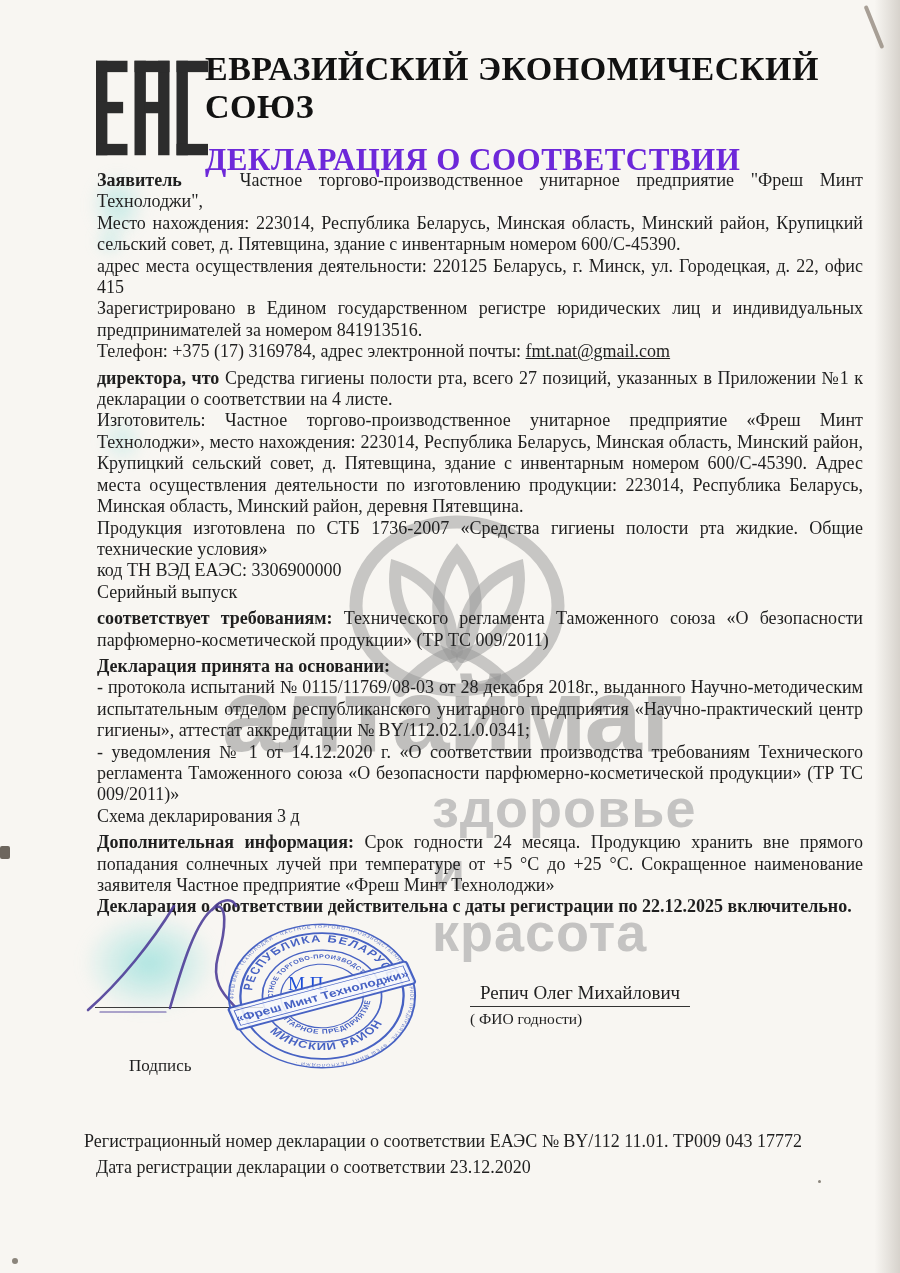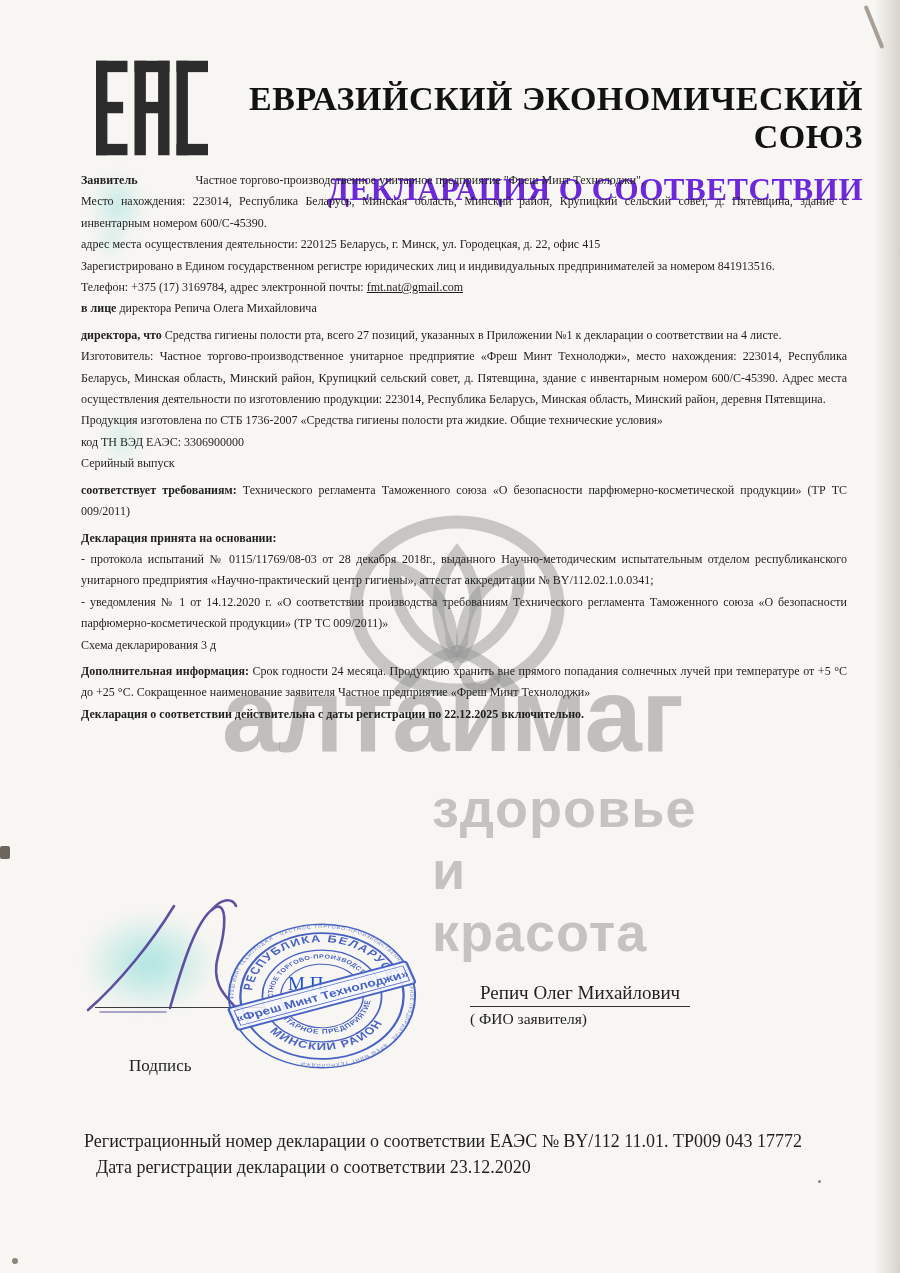--- a/index.html
+++ b/index.html
@@ -18,28 +18,28 @@
   }
   .corner-mark {
     position:absolute; left:872px; top:4px; width:4px; height:46px;
     background:#948a7e; transform:rotate(-22deg); border-radius:2px; opacity:.8; z-index:7;
   }
   .edge-dash { position:absolute; left:0; top:846px; width:10px; height:13px; background:#6d665e; border-radius:2px; z-index:7; }
   .speck { position:absolute; background:#8b857c; border-radius:50%; z-index:7; }
 
   
   .eac-logo { position:absolute; left:96px; top:58px; z-index:3; }
-  .titles { position:absolute; left:205px; top:80px; width:658px; text-align:right; z-index:3; }
+  .titles { position:absolute; left:205px; top:50px; width:658px; text-align:left; z-index:3; }
   .title-union { font-size:34px; font-weight:bold; letter-spacing:.5px; color:#121212; }
   .title-doc   { font-size:31px; font-weight:bold; letter-spacing:.5px; color:#6d28d9; margin-top:16px; }
 
   
   .doc-body {
-    position:absolute; left:81px; top:170px; width:766px; z-index:3;
-    font-size:12px; line-height:21.4px; text-align:justify;
+    position:absolute; left:97px; top:170px; width:766px; z-index:3;
+    font-size:18px; line-height:21.4px; text-align:justify;
   }
   .para { margin:0; }
   .para.gap { margin-top:5px; }
   .b { font-weight:bold; }
   .u { text-decoration:underline; }
   .tab { display:inline-block; width:58px; }
 
   
   .watermark { position:absolute; left:0; top:0; z-index:1; pointer-events:none; }
   .wm-ring { position:absolute; left:348px; top:515px; }
@@ -129,21 +129,20 @@
   <div class="title-union">ЕВРАЗИЙСКИЙ ЭКОНОМИЧЕСКИЙ СОЮЗ</div>
   <div class="title-doc">ДЕКЛАРАЦИЯ О СООТВЕТСТВИИ</div>
 </div>
 
 <div class="doc-body">
     <p class="para"><span class="b">Заявитель</span><span class="tab"></span><span>Частное торгово-производственное унитарное предприятие "Фреш Минт Технолоджи",</span></p>
     <p class="para"><span>Место нахождения: 223014, Республика Беларусь, Минская область, Минский район, Крупицкий сельский совет, д. Пятевщина, здание с инвентарным номером 600/С-45390.</span></p>
     <p class="para"><span>адрес места осуществления деятельности: 220125 Беларусь, г. Минск, ул. Городецкая, д. 22, офис 415</span></p>
     <p class="para"><span>Зарегистрировано в Едином государственном регистре юридических лиц и индивидуальных предпринимателей за номером 841913516.</span></p>
     <p class="para"><span>Телефон: +375 (17) 3169784, адрес электронной почты: </span><span class="u">fmt.nat@gmail.com</span></p>
-    <p class="para"><span class="b">в лице</span><span> директора Репича Олега Михайловича</span></p>
     <p class="para gap"><span class="b">директора, что</span><span> Средства гигиены полости рта, всего 27 позиций, указанных в Приложении №1 к декларации о соответствии на 4 листе.</span></p>
     <p class="para"><span>Изготовитель: Частное торгово-производственное унитарное предприятие «Фреш Минт Технолоджи», место нахождения: 223014, Республика Беларусь, Минская область, Минский район, Крупицкий сельский совет, д. Пятевщина, здание с инвентарным номером 600/С-45390. Адрес места осуществления деятельности по изготовлению продукции: 223014, Республика Беларусь, Минская область, Минский район, деревня Пятевщина.</span></p>
     <p class="para"><span>Продукция изготовлена по СТБ 1736-2007 «Средства гигиены полости рта жидкие. Общие технические условия»</span></p>
     <p class="para"><span>код ТН ВЭД ЕАЭС: 3306900000</span></p>
     <p class="para"><span>Серийный выпуск</span></p>
     <p class="para gap"><span class="b">соответствует требованиям:</span><span> Технического регламента Таможенного союза «О безопасности парфюмерно-косметической продукции» (ТР ТС 009/2011)</span></p>
     <p class="para gap"><span class="b">Декларация принята на основании:</span></p>
     <p class="para"><span>-  протокола испытаний № 0115/11769/08-03 от 28 декабря  2018г., выданного  Научно-методическим испытательным отделом республиканского унитарного предприятия  «Научно-практический центр гигиены»,  аттестат аккредитации № BY/112.02.1.0.0341;</span></p>
     <p class="para"><span>- уведомления № 1 от 14.12.2020 г. «О соответствии производства требованиям Технического регламента Таможенного союза «О безопасности парфюмерно-косметической  продукции» (ТР ТС 009/2011)»</span></p>
     <p class="para"><span>Схема декларирования 3 д</span></p>
@@ -197,19 +196,19 @@
     <g transform="rotate(-13 100 100)">
       <rect x="2" y="84" width="196" height="31" rx="3" fill="rgba(246,248,253,.9)" stroke="#3a57c0" stroke-width="2.4"></rect>
       <rect x="7" y="89" width="186" height="21" fill="none" stroke="#3a57c0" stroke-width="1"></rect>
       <text x="100" y="105" text-anchor="middle" fill="#3a57c0" stroke="none" font-family="Liberation Sans, sans-serif" font-size="14.5" font-weight="bold">«Фреш Минт Технолоджи»</text>
     </g>
   </g>
 </svg>
 
 <div class="name-block">
   <span class="applicant-name">Репич Олег Михайлович</span>
-  <div class="applicant-caption">( ФИО заявителя)</div>
+  <div class="applicant-caption">( ФИО годности)</div>
 </div>
 
 <div class="footer">
   <div class="line1">Регистрационный номер декларации о соответствии ЕАЭС № BY/112 11.01. ТР009 043 17772</div>
   <div class="line2">Дата регистрации декларации о соответствии 23.12.2020</div>
 </div>
 
 </body></html>

